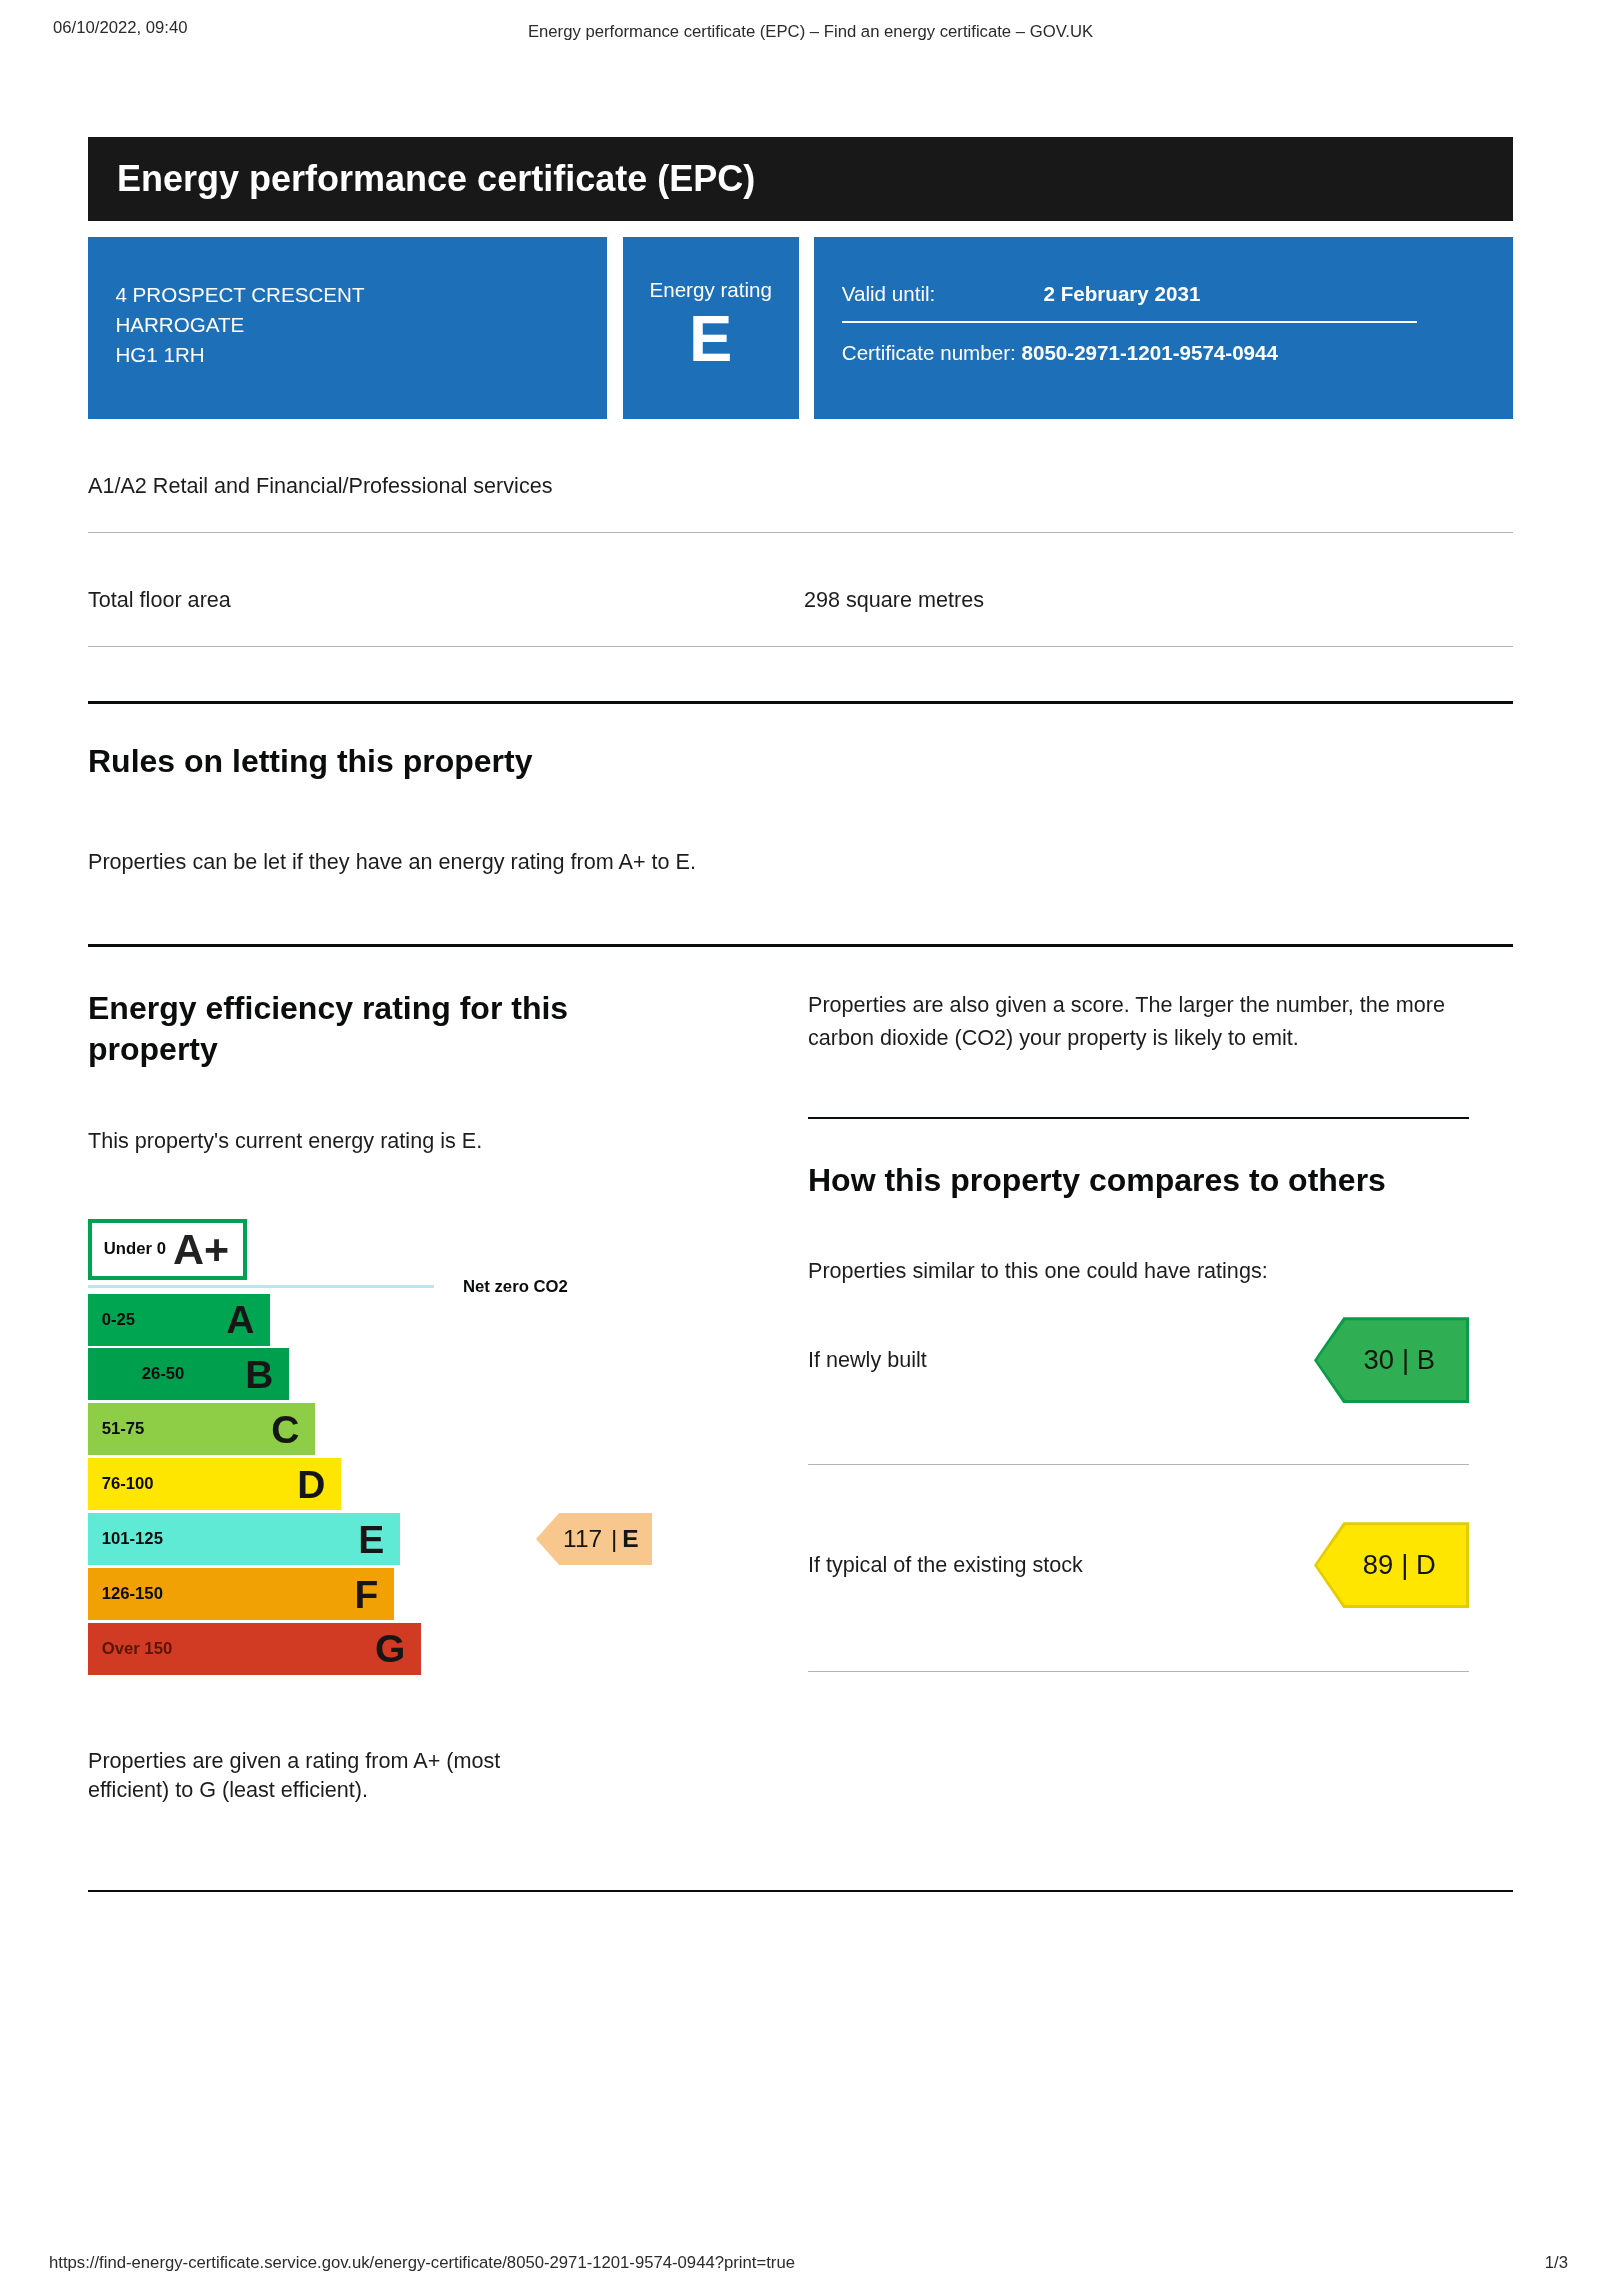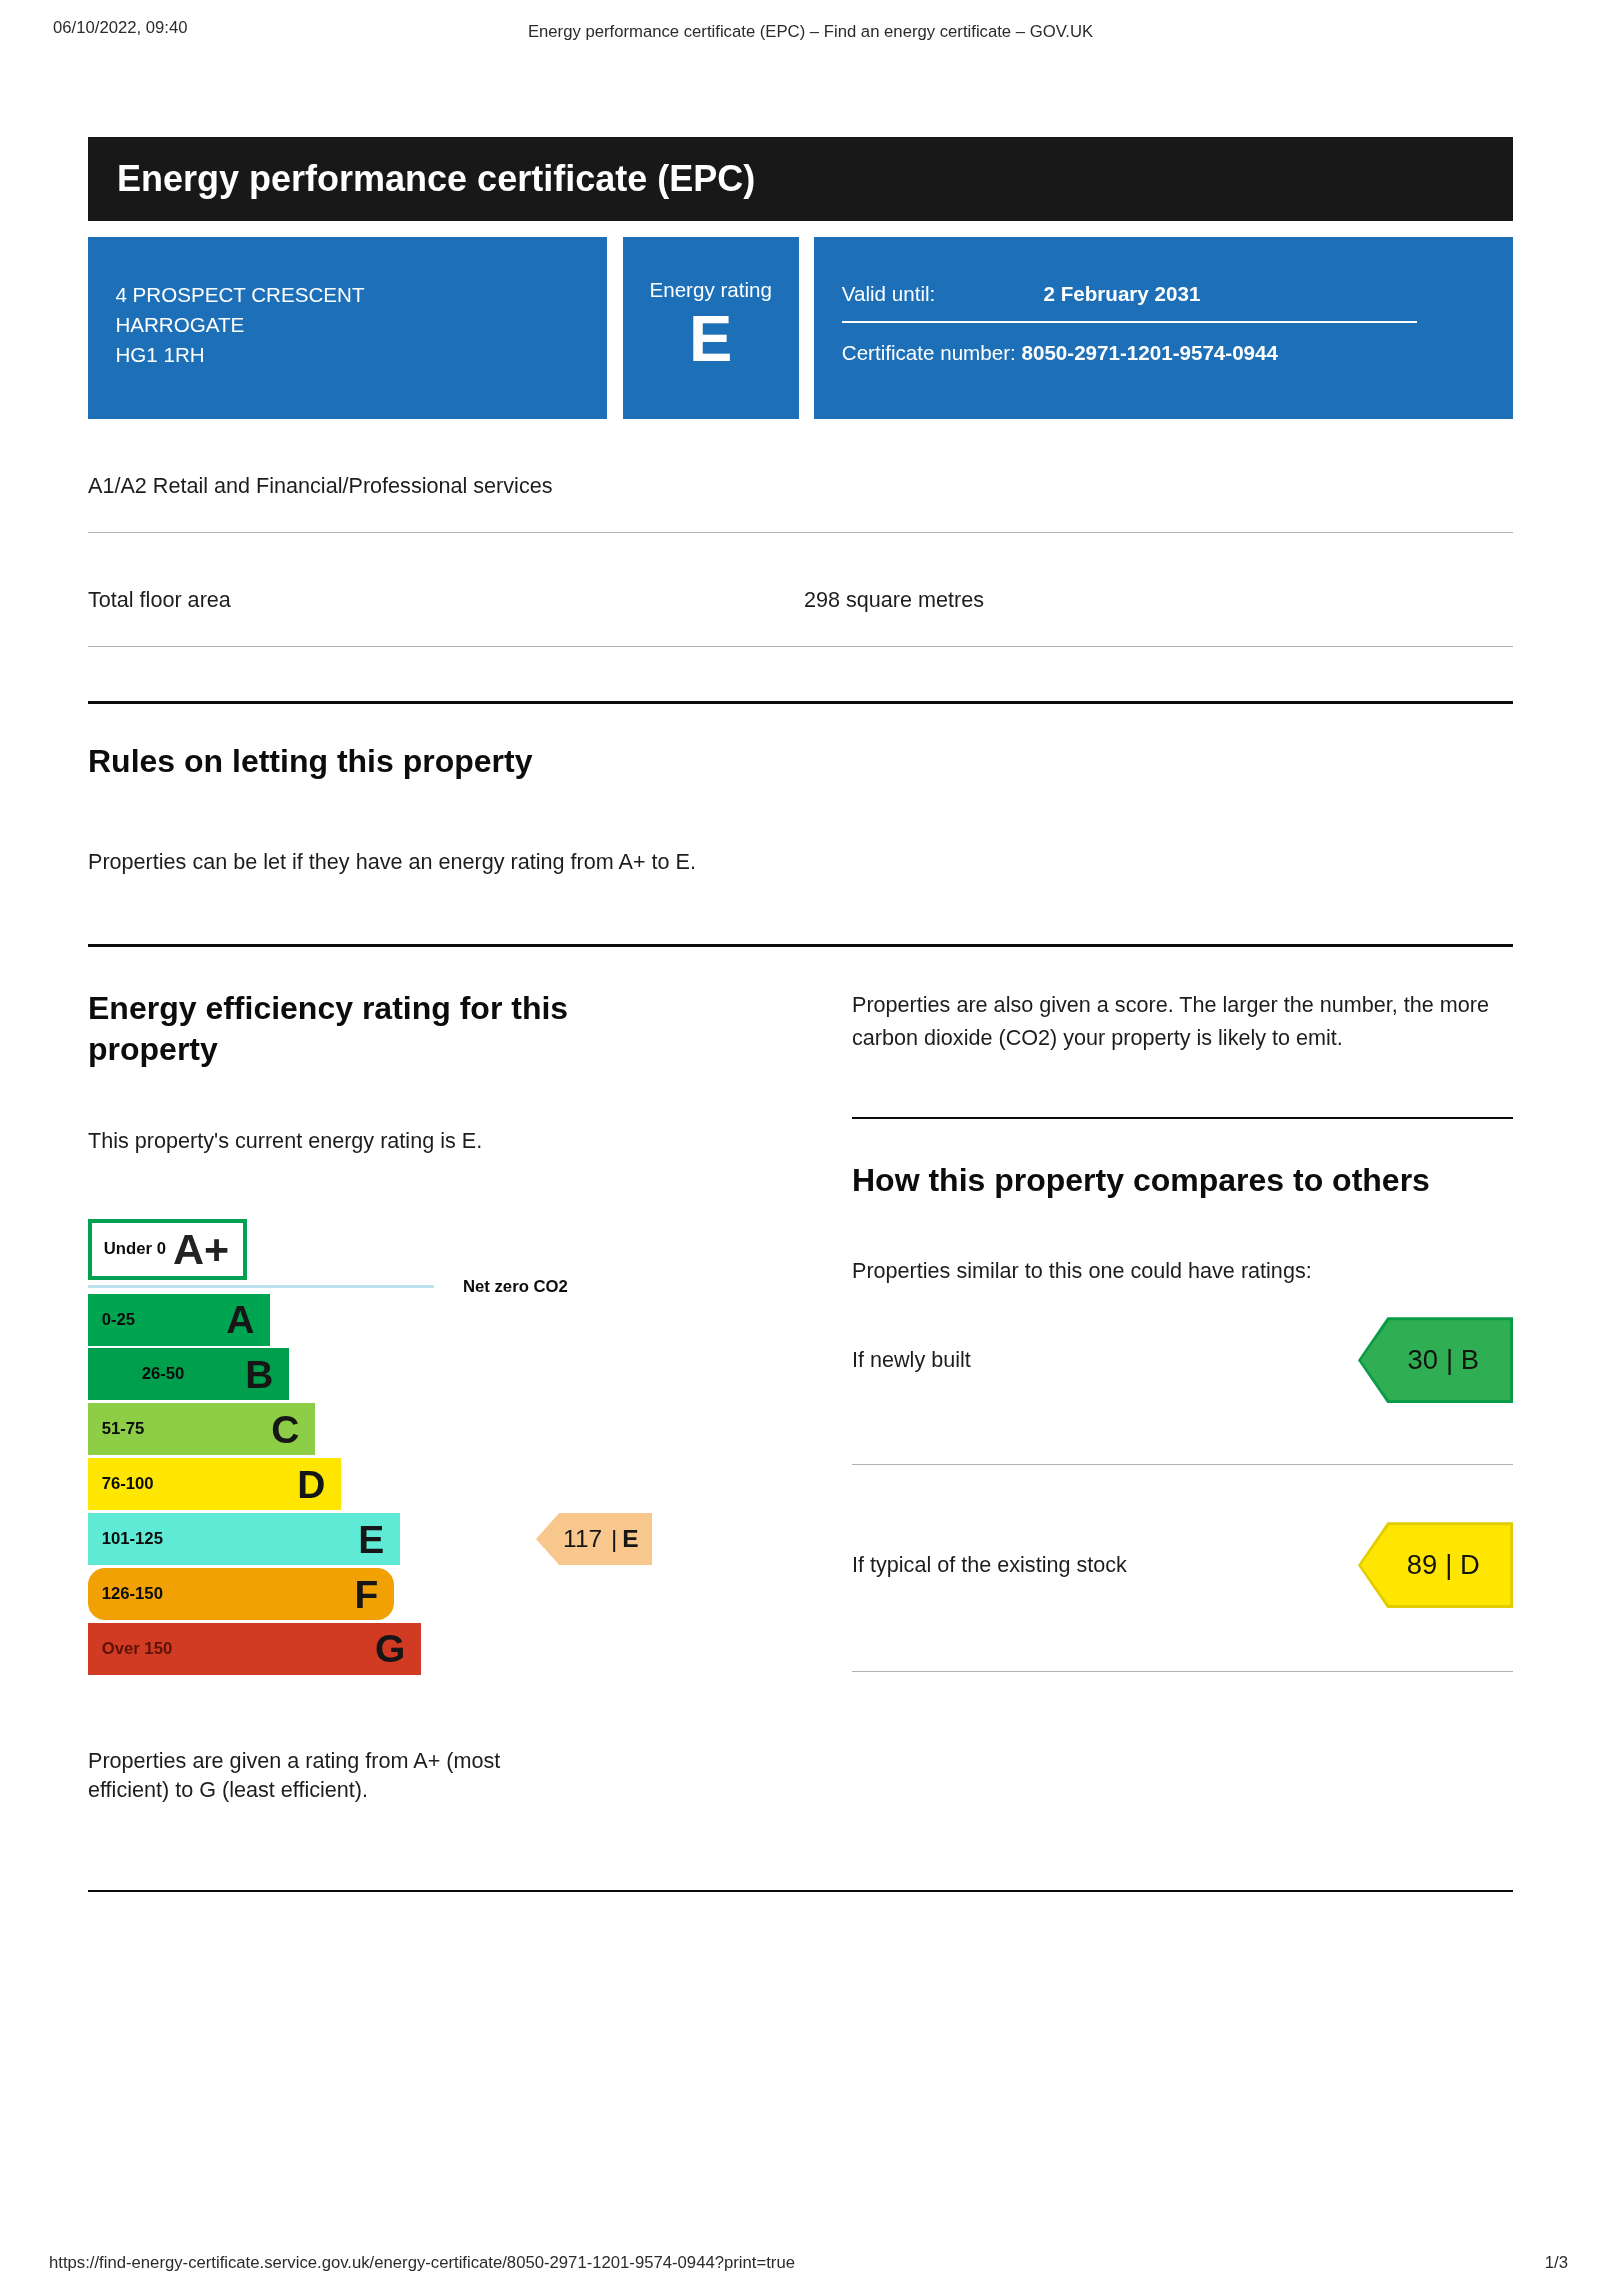--- a/index.html
+++ b/index.html
@@ -36,21 +36,21 @@
   .info-row { display:grid; grid-template-columns:716px 1fr; font-size:21.6px;
               padding:54px 0 33px 0; border-bottom:1px solid #b1b4b6; }
 
   .rule-thick { border:0; border-top:3.9px solid #0b0c0c; margin-top:69px; }
   .rule-thick.first { margin-top:54px; }
   .rule-bottom { border:0; border-top:2.9px solid #0b0c0c; margin-top:86px; }
 
   h1.section-h { margin-top:39px; font-size:32px; font-weight:700; color:#0b0c0c; }
   .rules-body { margin-top:69px; font-size:21.6px; }
 
-  .two-col { margin-top:41px; display:grid; grid-template-columns:676px 661px; column-gap:88px; align-items:start; }
+  .two-col { margin-top:41px; display:grid; grid-template-columns:676px 661px; column-gap:44px; align-items:start; }
   h2.col-h { font-size:32px; font-weight:700; color:#0b0c0c; line-height:1.3; max-width:559px; }
   .cur-rating-text { margin-top:57px; font-size:21.6px; }
   .score-note { font-size:21.6px; line-height:33px; max-width:647px; }
   .col-rule-dark { border:0; border-top:2px solid #0b0c0c; margin-top:63px; }
   .col-rule-thin { border:0; border-top:1px solid #b1b4b6; }
   h2.compare-h { margin-top:41px; max-width:608px; }
   .compare-intro { margin-top:57px; font-size:21.6px; }
   .footnote { margin-top:71px; font-size:21.6px; line-height:29px; max-width:490px; }
 
   
@@ -63,21 +63,21 @@
   .netzero .line { width:346px; height:2.9px; background:#bfe2f0; }
   .netzero .nz-label { margin-left:29px; font-size:16.7px; font-weight:700; color:#0b0c0c; white-space:nowrap; }
   .band { height:52px; margin-bottom:2.9px; display:flex; align-items:center; }
   .band .rng { font-size:16.7px; font-weight:700; color:#0b0c0c; padding-left:13.7px; }
   .band .ltr { margin-left:auto; font-size:39px; font-weight:700; color:#161616; line-height:1; padding-right:15.7px; }
   .band-a { width:182px; background:#00a551; }
   .band-b { width:201px; background:#009f4d;padding-left:40px; }
   .band-c { width:227px; background:#8dce46; }
   .band-d { width:253px; background:#ffe600; }
   .band-e { width:312px; background:#5eead4; }
-  .band-f { width:306px; background:#f2a105;border-radius:17px; }
+  .band-f { width:306px; background:#f2a105; }
   .band-g { width:333px; background:#d13b23; }
   .band-g .rng { color:#5d1407; }
 
   .cur-arrow { position:absolute; left:448px; top:294px; width:116px; height:52px;
                background:#f8c78d; clip-path:polygon(0 50%, 20% 0, 100% 0, 100% 100%, 20% 100%);
                display:flex; align-items:center; justify-content:center; padding-left:13.7px;
                font-size:24.5px; color:#161616; white-space:nowrap; }
   .cur-arrow .sep { margin:0 4.9px 0 8.8px; }
   .cur-arrow .ltr { font-weight:700; }
 

